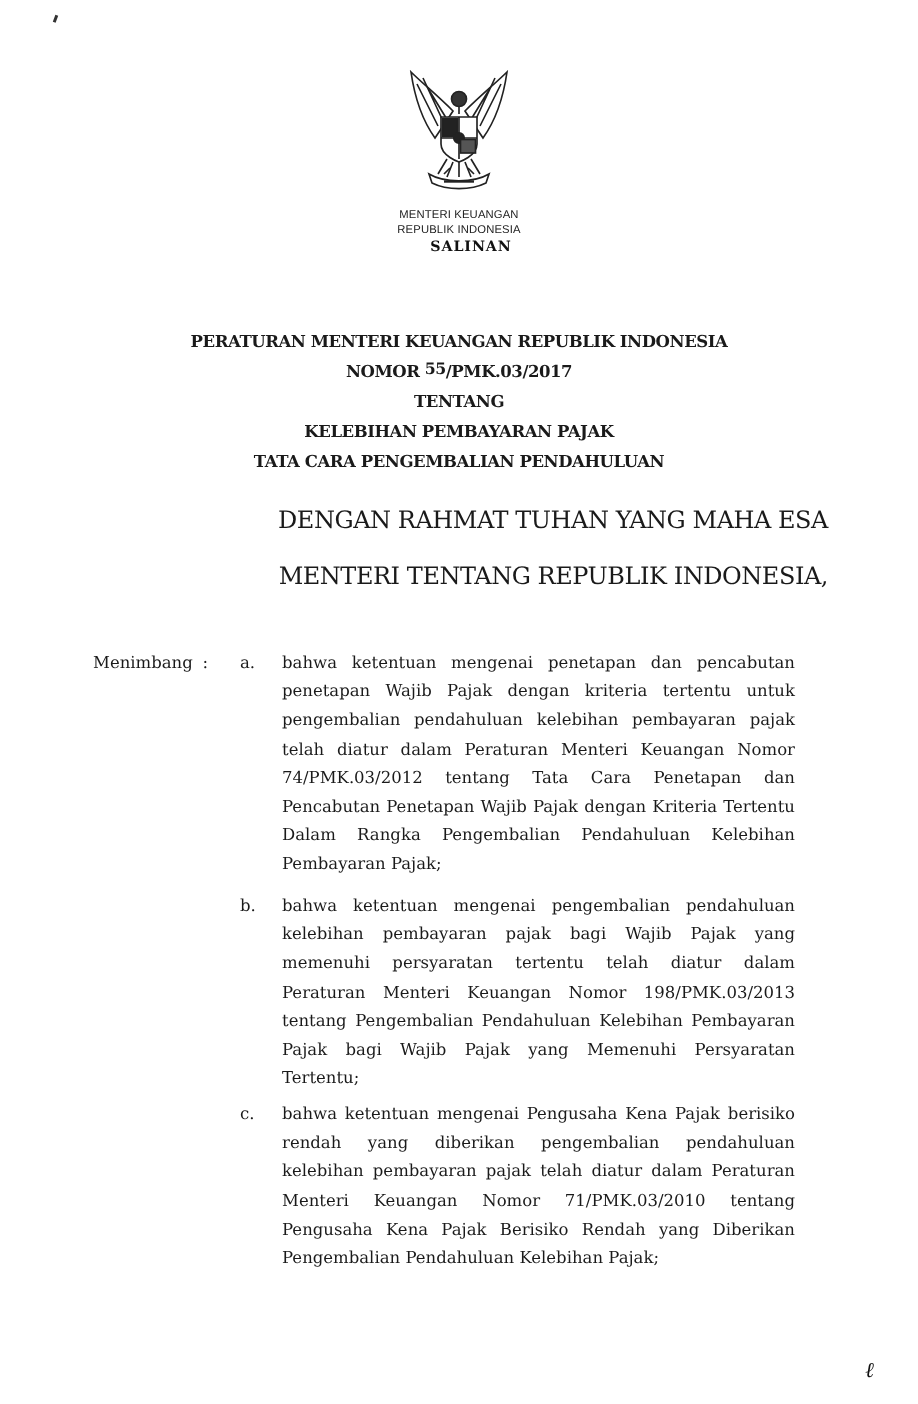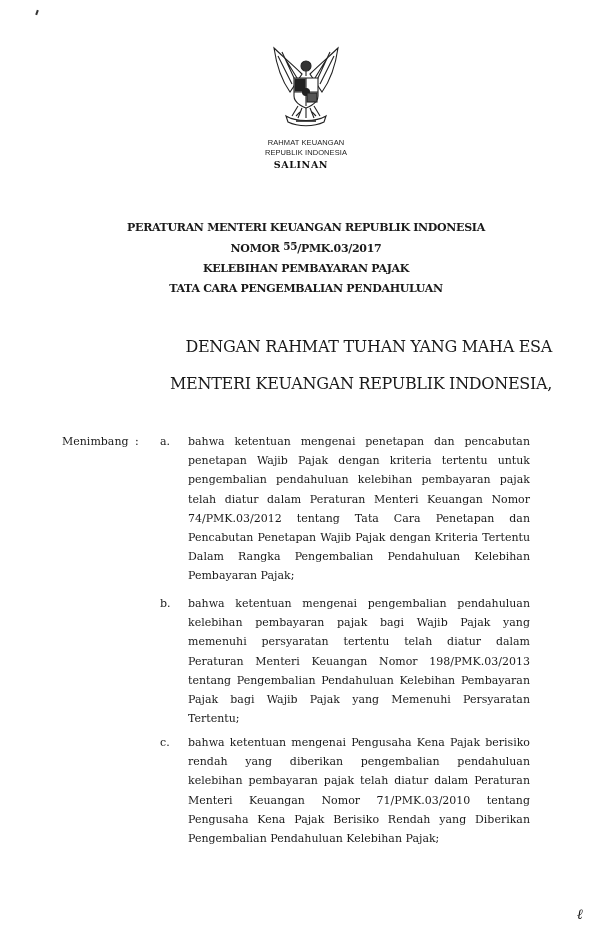--- a/index.html
+++ b/index.html
@@ -10,21 +10,21 @@
     }
     .speck { position: absolute; left: 36px; top: 10px; width: 2px; height: 5px; background: #333; transform: rotate(20deg); }
     .emblem { position: absolute; left: 262px; top: 44px; width: 88px; height: 88px; }
     .emblem svg { width: 100%; height: 100%; }
     .ministry {
       position: absolute; left: 246px; top: 138px; width: 120px; text-align: center;
       font-family: "Liberation Sans", "DejaVu Sans", sans-serif; font-size: 7.5px; line-height: 10px; color: #222;
       letter-spacing: 0.1px;
     }
     .salinan {
-      position: absolute; left: 241px; top: 159px; width: 120px; text-align: center;
+      position: absolute; left: 254px; top: 159px; width: 120px; text-align: center;
       font-family: "DejaVu Serif", serif; font-weight: bold; font-size: 9.5px; letter-spacing: 0.6px; color: #111;
     }
     .title-block {
       position: absolute; left: 60px; top: 218px; width: 492px; text-align: center;
       font-size: 11px; line-height: 20px; letter-spacing: -0.3px; font-weight: bold;
     }
     .title-block .num { font-size: 10.5px; position: relative; top: -2px; }
     .line-center {
       position: absolute; left: 60px; width: 492px; text-align: right;
       font-size: 16px; letter-spacing: -0.3px;
@@ -71,37 +71,38 @@
 
       <path d="M24 72 C34 78, 54 78, 64 72 L62 78 C52 83, 36 83, 26 78 Z" fill="#fff"></path>
       <path d="M34 77 L54 77" stroke-width="1.6"></path>
 
       <path d="M38 68 L34 72 M50 68 L54 72"></path>
     </g>
   </svg>
 </div>
 
 <div class="ministry">
-  <div>RAHMAT KEUANGAN</div>
+  <div>MENTERI KEUANGAN</div>
   <div>REPUBLIK INDONESIA</div>
 </div>
 <div class="salinan">SALINAN</div>
 
 <div class="title-block">
   <div>PERATURAN MENTERI KEUANGAN REPUBLIK INDONESIA</div>
   <div>
     <span>NOMOR</span>
     <span class="num">55</span><span>/PMK.03/2017</span>
   </div>
+  <div>TENTANG</div>
   <div>KELEBIHAN PEMBAYARAN PAJAK</div>
   <div>TATA CARA PENGEMBALIAN PENDAHULUAN</div>
 </div>
 
 <div class="line-center" style="top:337px;">DENGAN RAHMAT TUHAN YANG MAHA ESA</div>
-<div class="line-center" style="top:374px;">MENTERI KEUANGAN REPUBLIK INDONESIA,</div>
+<div class="line-center" style="top:374px;">MENTERI TENTANG REPUBLIK INDONESIA,</div>
 
 <div class="consider">
   <span class="consider-label">Menimbang</span>
   <span class="colon">:</span>
 
   <div class="item" style="top:0px;">
     <span class="letter">a.</span>
     <div class="text">bahwa ketentuan mengenai penetapan dan pencabutan penetapan Wajib Pajak dengan kriteria tertentu untuk pengembalian pendahuluan kelebihan pembayaran pajak telah diatur dalam Peraturan Menteri Keuangan Nomor 74/PMK.03/2012 tentang Tata Cara Penetapan dan Pencabutan Penetapan Wajib Pajak dengan Kriteria Tertentu Dalam Rangka Pengembalian Pendahuluan Kelebihan Pembayaran Pajak;</div>
   </div>
 

